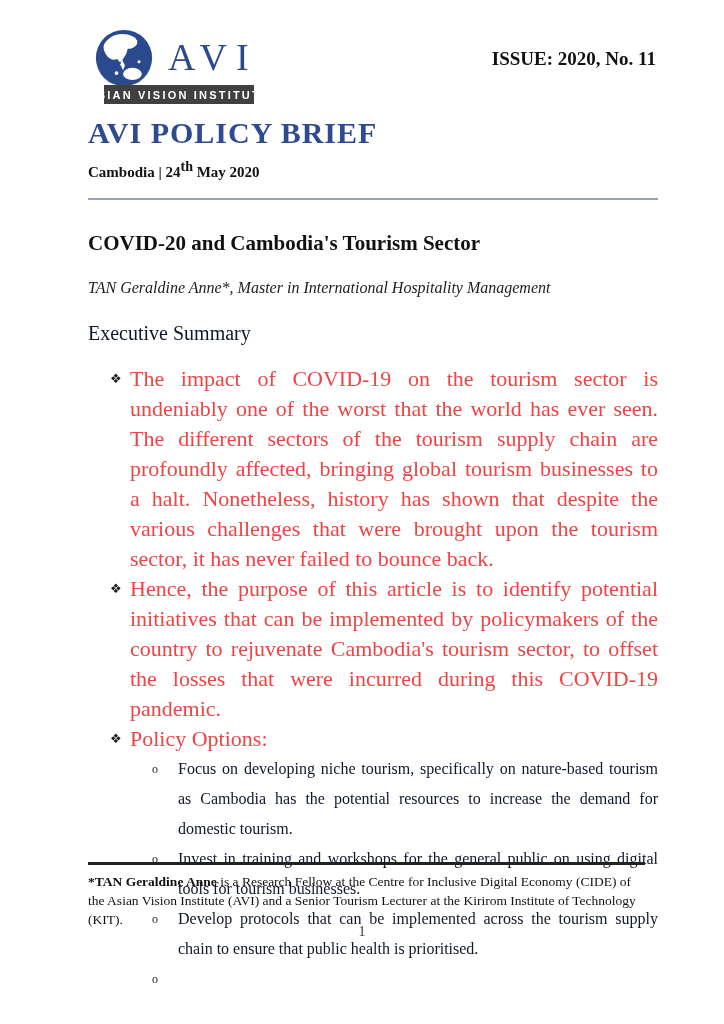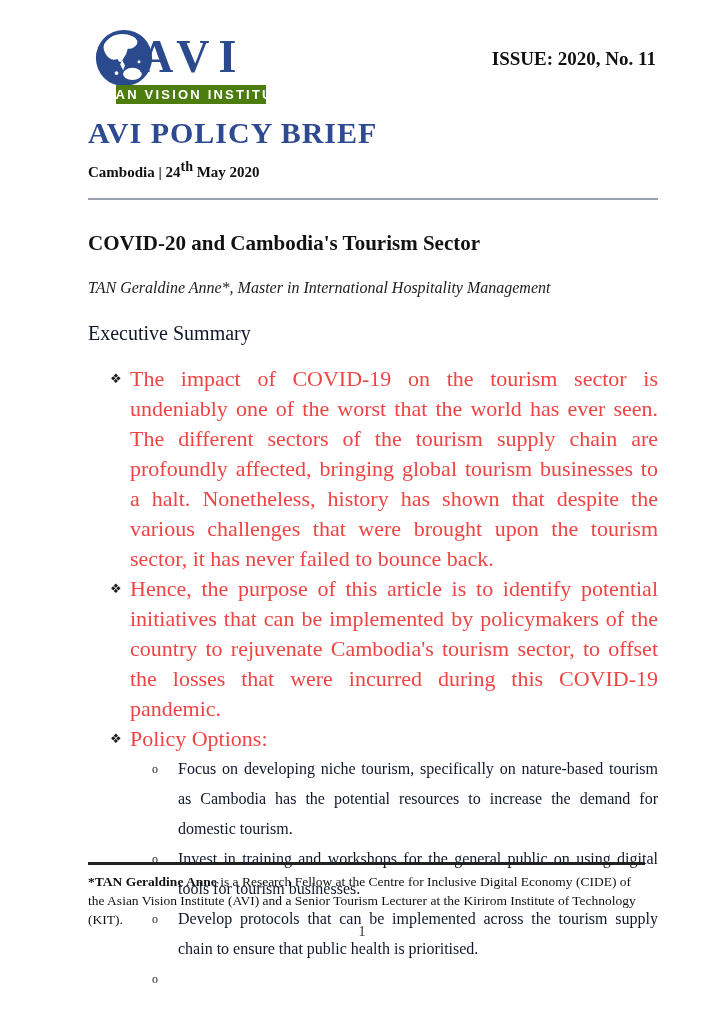--- a/index.html
+++ b/index.html
@@ -14,32 +14,31 @@
     overflow:hidden;
   }
   
   .header {
     display:flex; justify-content:space-between; align-items:flex-start;
     padding:28px 68px 0 88px;
   }
   .logo { position:relative; width:172px; height:78px; }
   .logo-globe { position:absolute; left:6px; top:0; width:60px; height:60px; }
   .logo-acronym {
-    position:absolute; left:52px; top:0;
-    font-size:46px; font-weight:bold; color:#2b4a8e;
+    position:absolute; left:80px; top:0;
+    font-size:38px; font-weight:normal; color:#2b4a8e;
     letter-spacing:9px; line-height:58px;
   }
   .logo-banner {
     position:absolute; left:16px; top:57px; width:150px; height:19px;
-    background:#4d7c0f; color:#ffffff;
+    background:#404040; color:#ffffff;
     font-family:"Liberation Sans", sans-serif;
-    font-size:13px; font-weight:bold; letter-spacing:2.2px;
+    font-size:11px; font-weight:bold; letter-spacing:2.2px;
     display:flex; align-items:center; justify-content:center;
     white-space:nowrap;
-    margin-left:12px;
   }
   .issue { margin-top:20px; font-size:19px; font-weight:bold; color:#111; }
   
   .masthead { padding:0 68px 0 88px; }
   .masthead-title {
     margin-top:10px;
     font-size:30px; font-weight:bold; color:#2e4a91; letter-spacing:1px;
   }
   .masthead-date { margin-top:9px; font-size:15px; font-weight:bold; color:#111; }
   .masthead-date sup { font-size:14px; }

